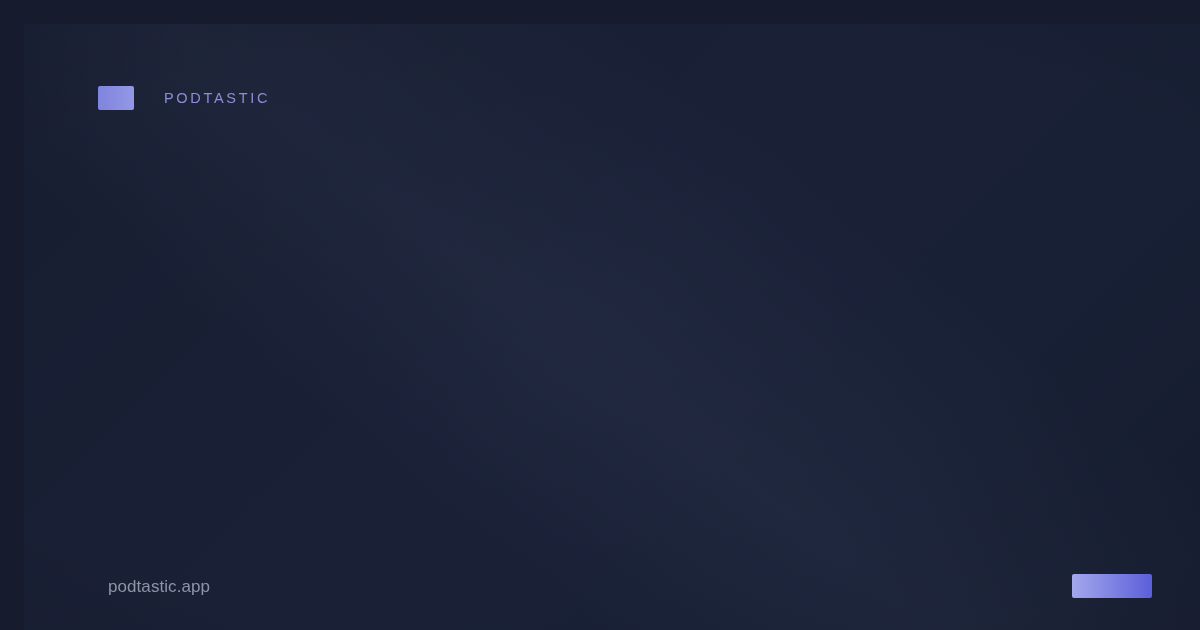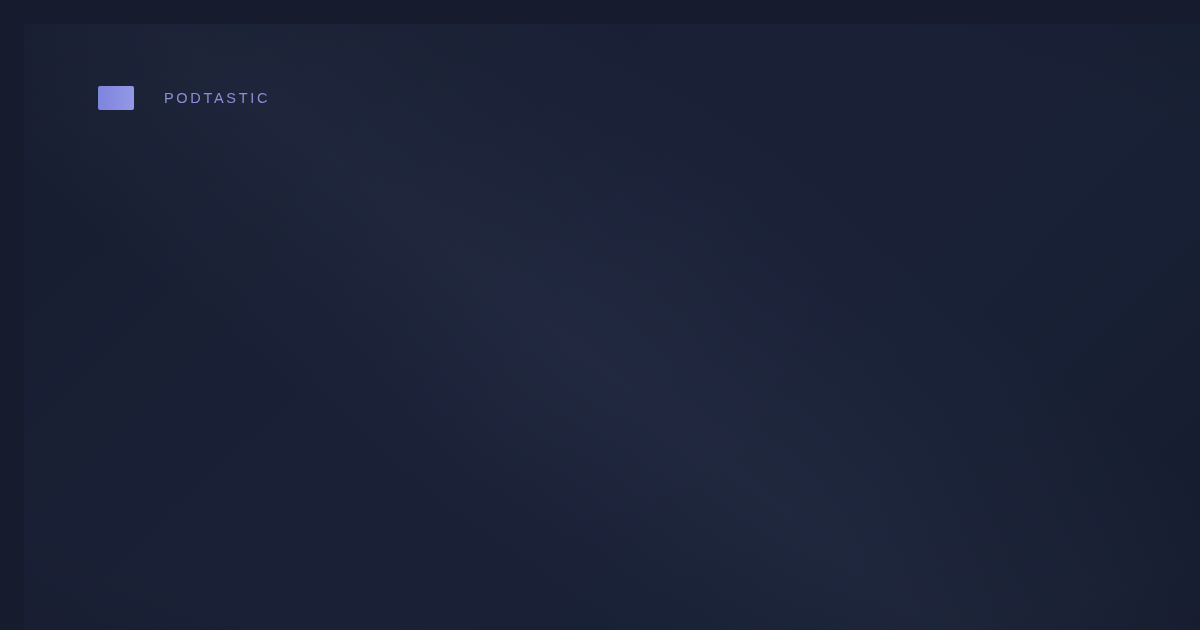--- a/index.html
+++ b/index.html
@@ -125,14 +125,18 @@
 
   <div class="sheen"></div>
   <div class="vignette"></div>
 
   <div class="brand">
     <span class="brand-dash"></span>
     <span class="brand-name">PODTASTIC</span>
   </div>
 
 
+  <div class="footer">
+    <span class="site-url">podtastic.app</span>
+    <span class="accent-bar"></span>
+  </div>
 
 </div>
 
 </body></html>

